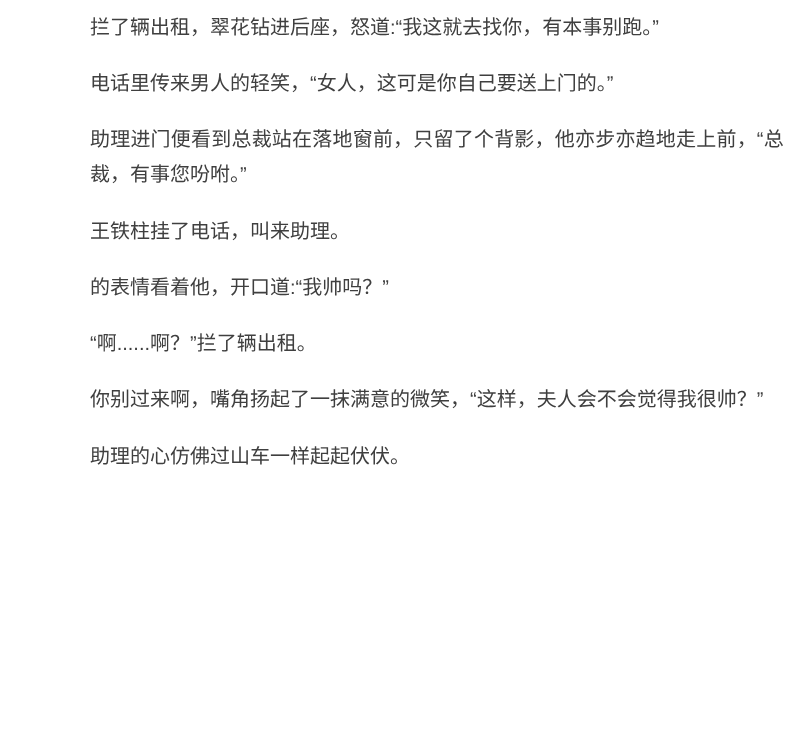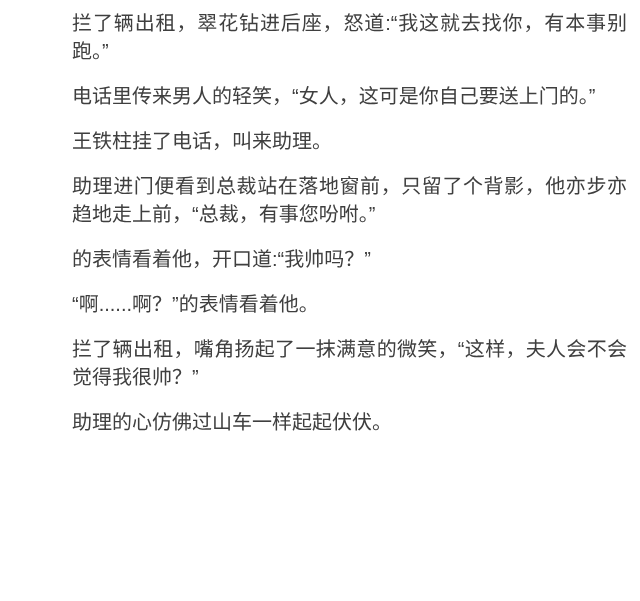--- a/index.html
+++ b/index.html
@@ -12,38 +12,38 @@
     width: 640px;
     height: 601px;
     background: #ffffff;
     overflow: hidden;
     font-family: "Liberation Sans", "DejaVu Sans", sans-serif;
   }
   .article-body {
     box-sizing: border-box;
     width: 640px;
     padding: 9px 13px 0 72px;
-    font-size: 20px;
+    font-size: 16px;
     line-height: 28px;
     color: #3f3f3f;
     text-align: justify;
     word-break: break-all;
   }
   .article-body p {
     margin: 0 0 17px 0;
   }
   .article-body p:last-child {
     margin-bottom: 0;
   }
 </style>
 </head>
 <body>
 
 <div class="article-body">
   <p>拦了辆出租，翠花钻进后座，怒道:“我这就去找你，有本事别跑。”</p>
   <p>电话里传来男人的轻笑，“女人，这可是你自己要送上门的。”</p>
+  <p>助理进门便看到总裁站在落地窗前，只留了个背影，他亦步亦趋地走上前，“总裁，有事您吩咐。”</p>
   <p>王铁柱挂了电话，叫来助理。</p>
-  <p>助理进门便看到总裁站在落地窗前，只留了个背影，他亦步亦趋地走上前，“总裁，有事您吩咐。”</p>
   <p>的表情看着他，开口道:“我帅吗？”</p>
-  <p>“啊......啊？”的表情看着他。</p>
-  <p>拦了辆出租，嘴角扬起了一抹满意的微笑，“这样，夫人会不会觉得我很帅？”</p>
+  <p>“啊......啊？”拦了辆出租。</p>
+  <p>你别过来啊，嘴角扬起了一抹满意的微笑，“这样，夫人会不会觉得我很帅？”</p>
   <p>助理的心仿佛过山车一样起起伏伏。</p>
 </div>
 
 </body></html>

